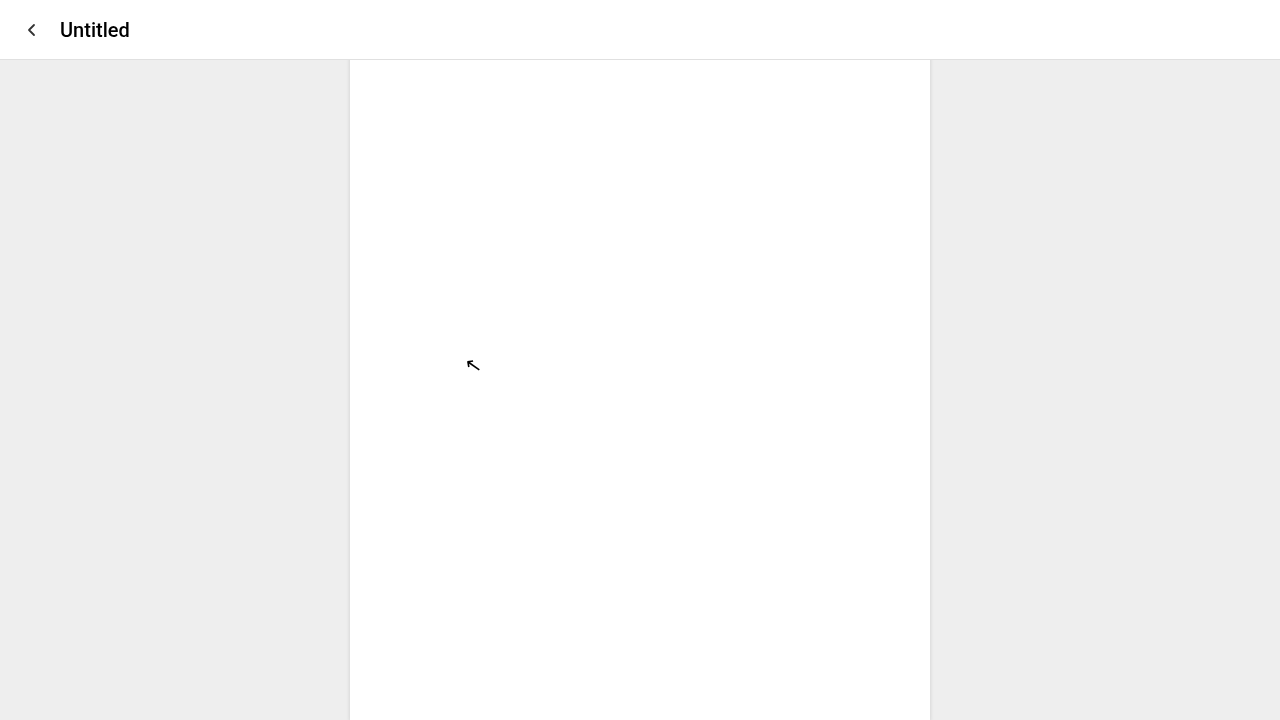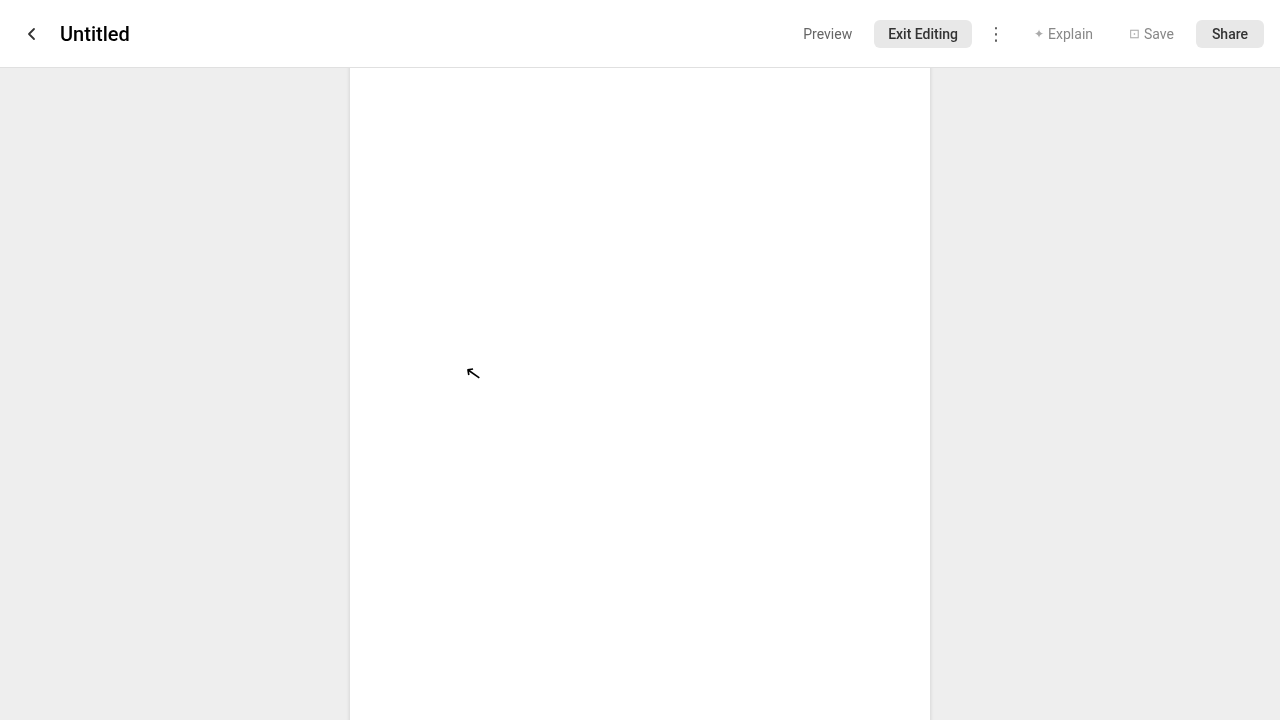--- a/index.html
+++ b/index.html
@@ -12,21 +12,21 @@
       width: 1280px;
       height: 720px;
       font-family: -apple-system, BlinkMacSystemFont, 'Segoe UI', Roboto, sans-serif;
       overflow: hidden;
       background: #f0f0f0;
     }
 
     
     #header {
       width: 100%;
-      height: 68px;
+      height: 60px;
       background: #ffffff;
       border-bottom: 1px solid #e0e0e0;
       display: flex;
       align-items: center;
       justify-content: space-between;
       padding: 0 16px;
       position: relative;
       z-index: 10;
     }
 
@@ -161,36 +161,20 @@
 <div id="header">
   <div id="header-left">
     <button id="back-button">
       <svg width="16" height="16" viewBox="0 0 16 16" fill="none" xmlns="http://www.w3.org/2000/svg">
         <path d="M10 3L5 8L10 13" stroke="#333" stroke-width="1.8" stroke-linecap="round" stroke-linejoin="round"></path>
       </svg>
     </button>
     <span id="doc-title">Untitled</span>
   </div>
 
-  <div id="header-right">
-    <button class="header-btn" id="preview-btn">Preview</button>
-    <button class="header-btn" id="exit-editing-btn">Exit Editing</button>
-    <button id="more-btn" class="header-btn">
-      <span>⋮</span>
-    </button>
-    <button class="header-btn" id="explain-btn">
-      <span style="color: #aaa; font-size: 12px;">✦</span>
-      <span>Explain</span>
-    </button>
-    <button class="header-btn" id="save-btn">
-      <span style="font-size: 13px; color: #aaa;">⊡</span>
-      <span>Save</span>
-    </button>
-    <button class="header-btn" id="share-btn">Share</button>
-  </div>
 </div>
 
 <div id="main">
 
   <div id="document-canvas">
 
     <div class="cursor-arrow">↖</div>
   </div>
 </div>
 

